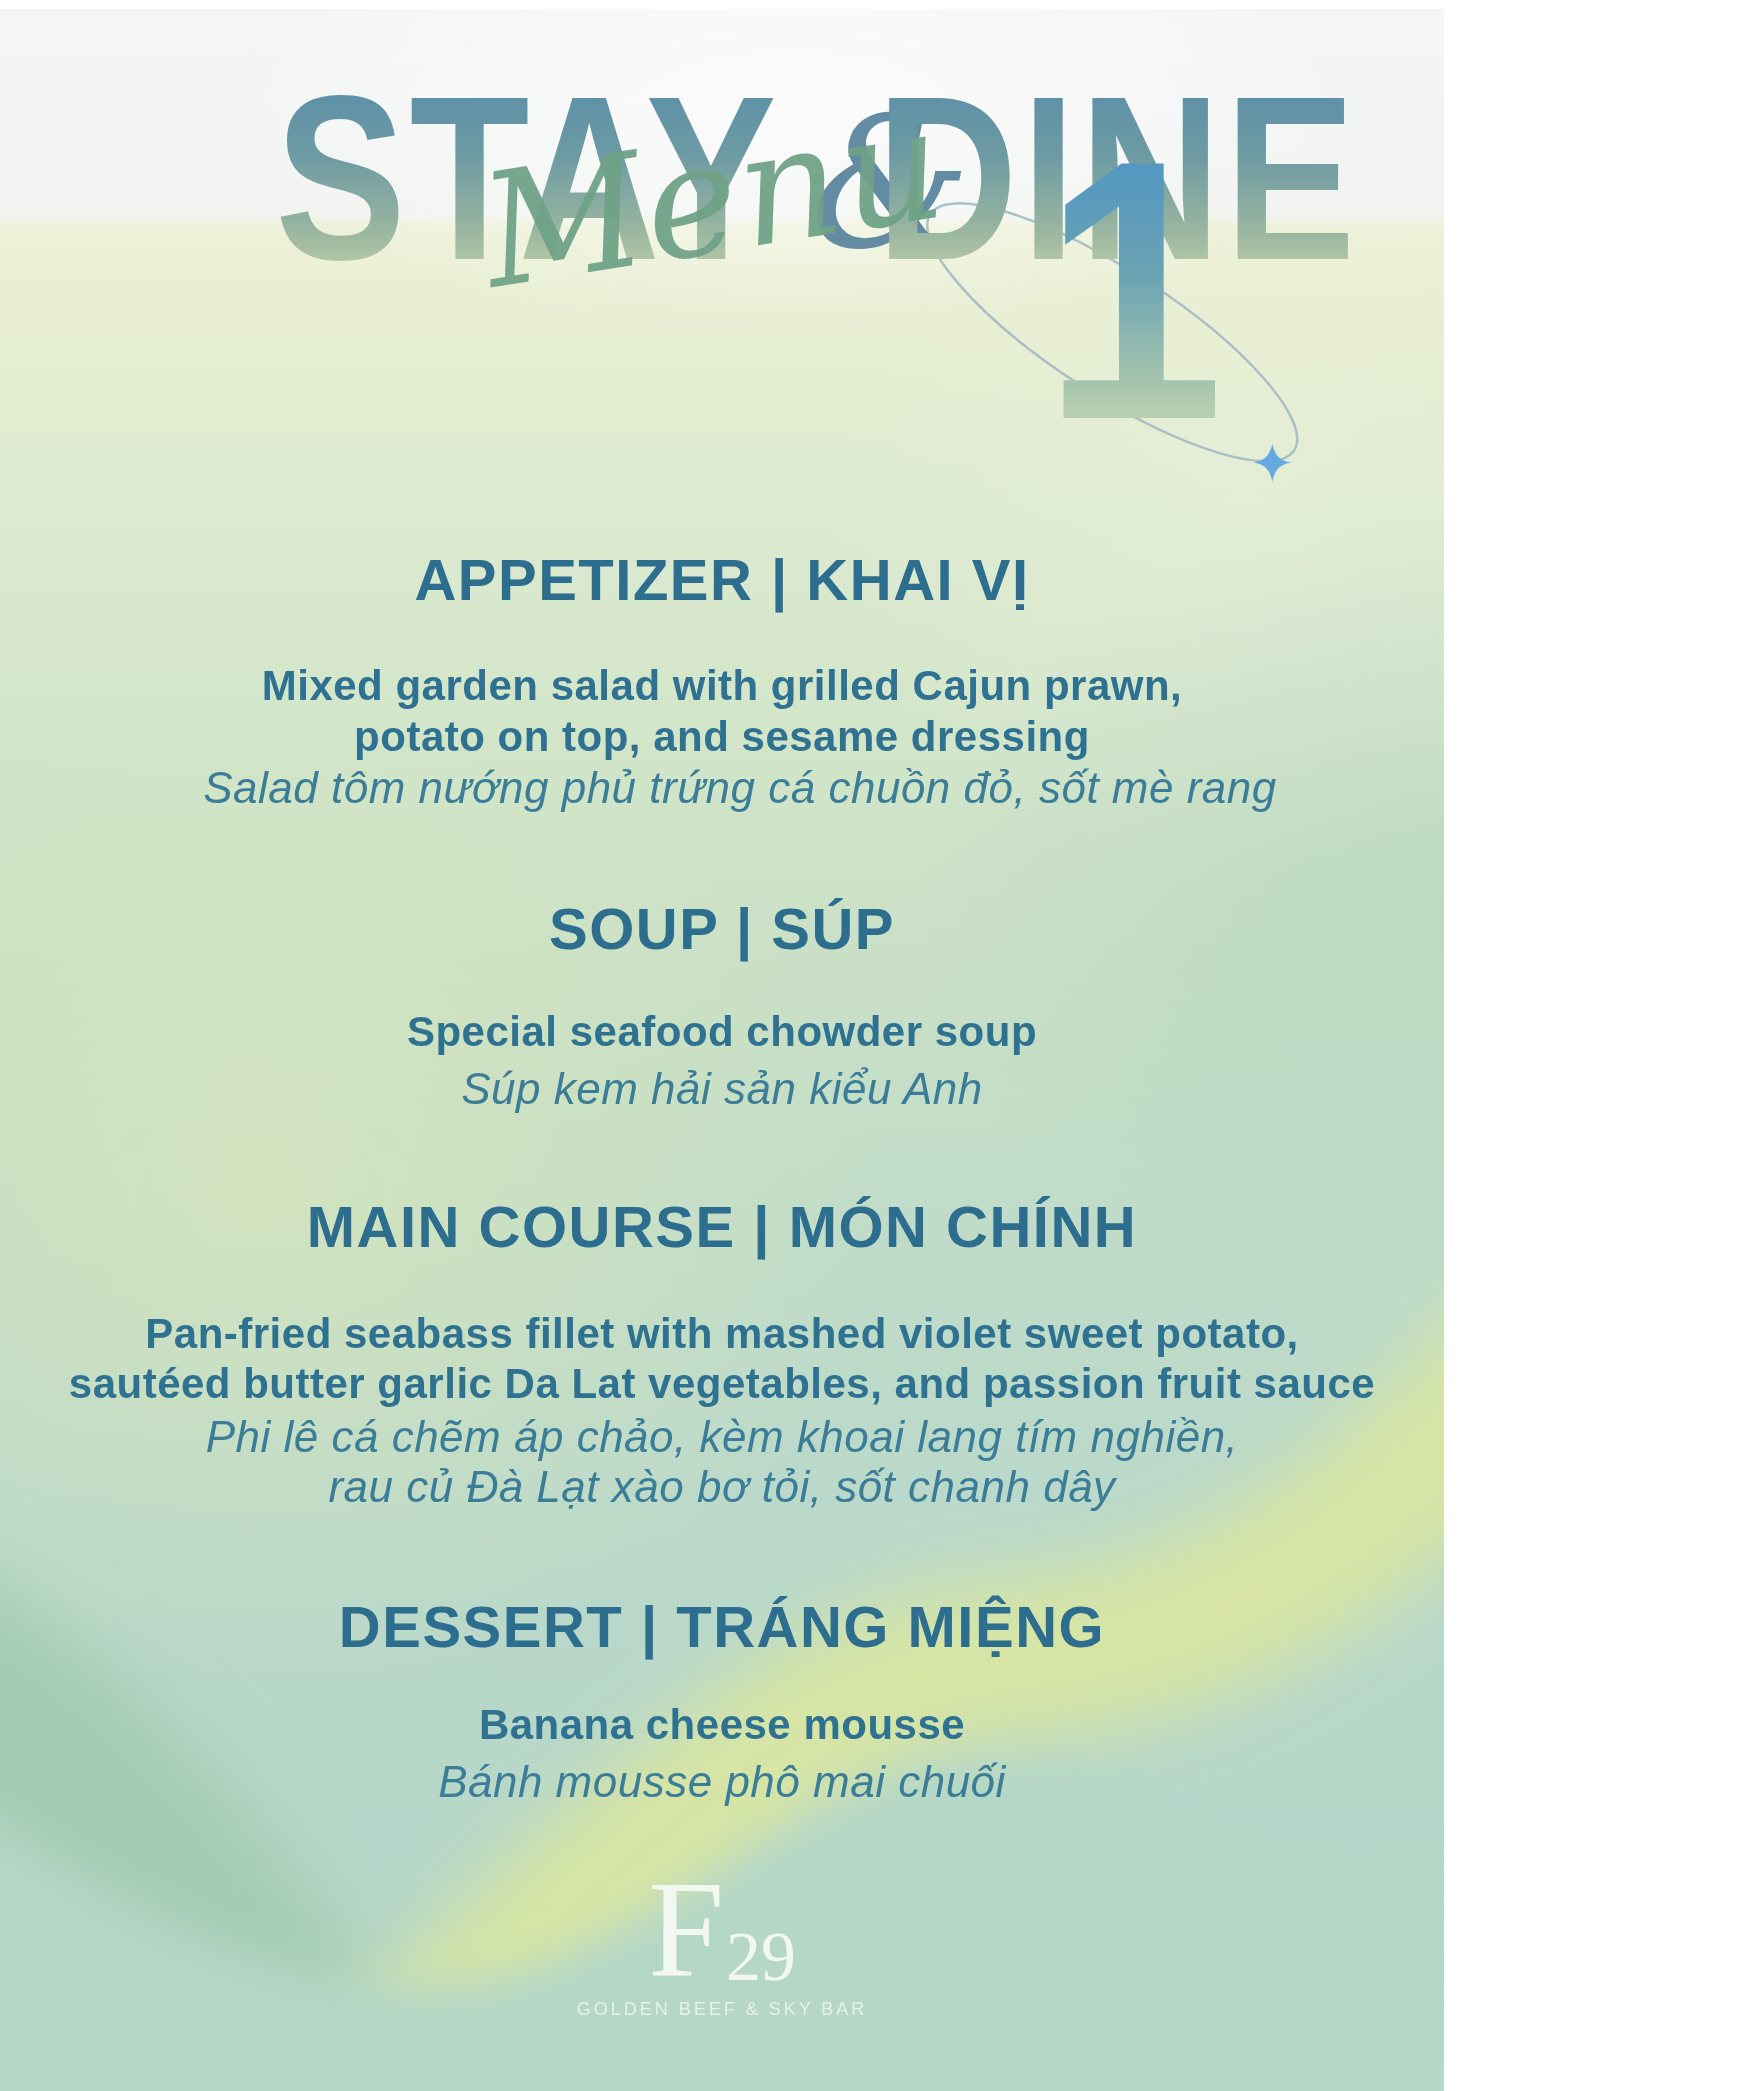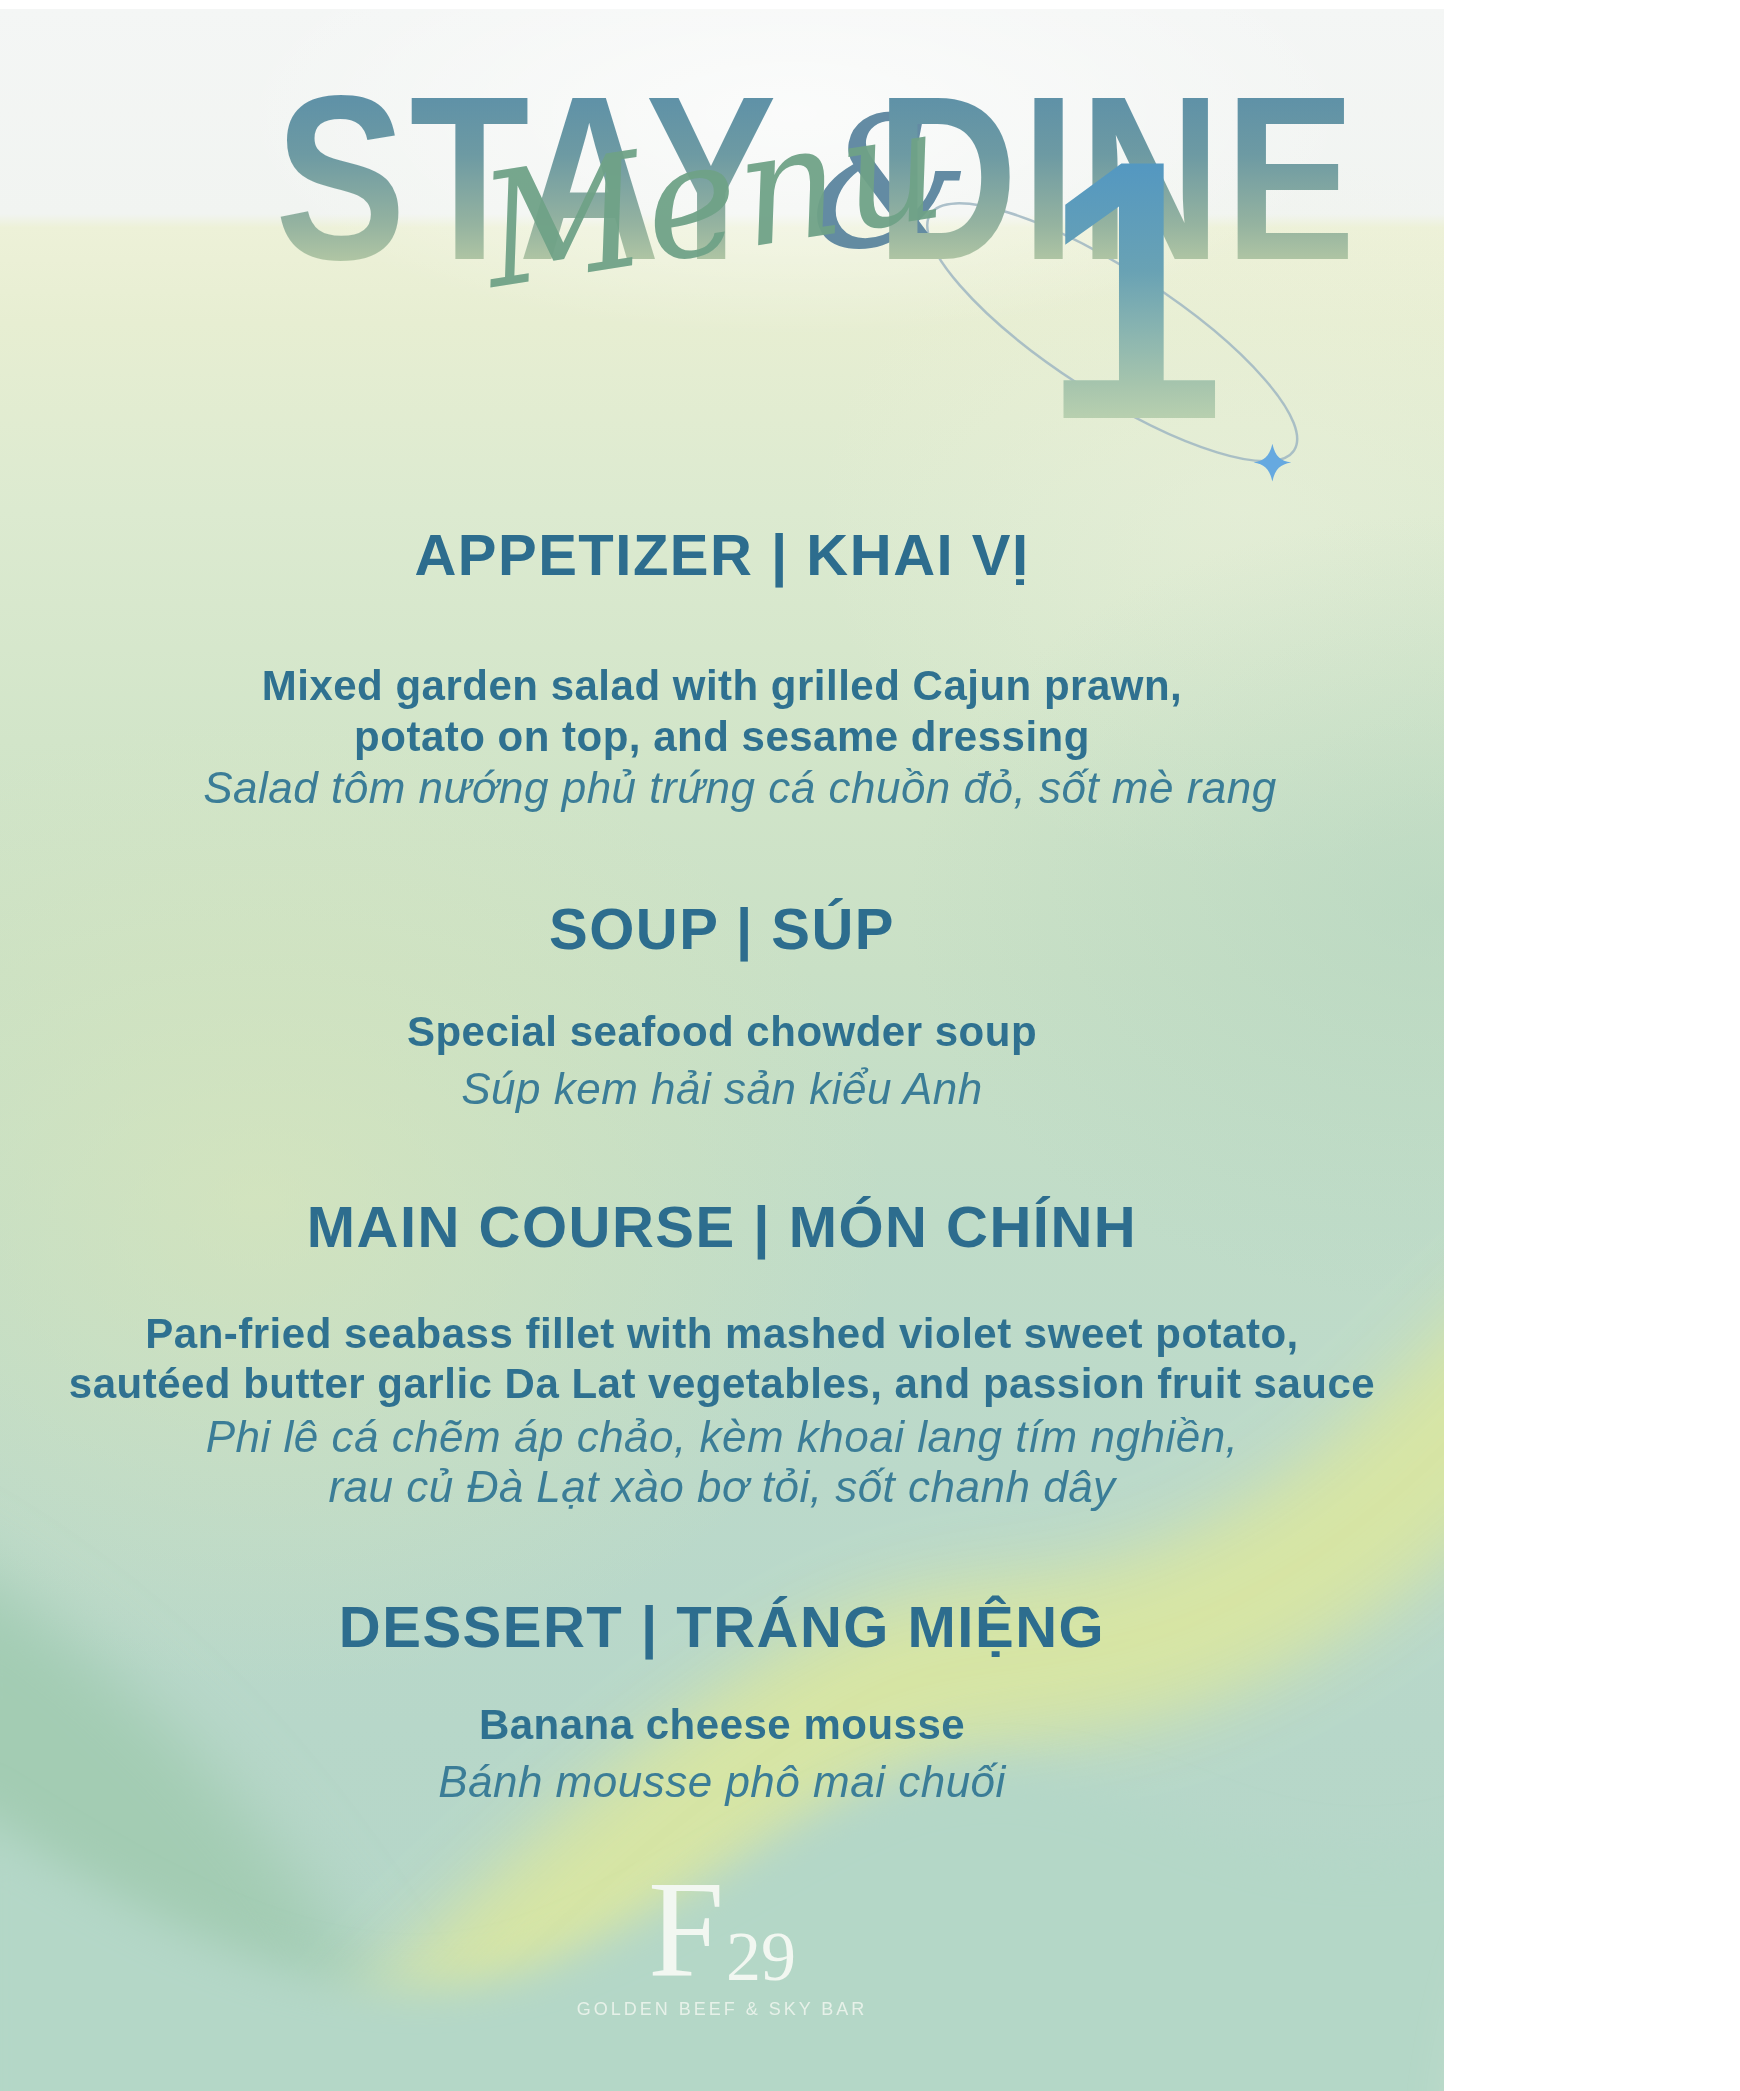--- a/index.html
+++ b/index.html
@@ -45,21 +45,21 @@
           font-style:italic;color:#6fa287;letter-spacing:2px;
           transform:rotate(-9deg);transform-origin:left top;opacity:.94;}
   .t-one{left:1043px;top:96px;font-size:370px;font-weight:bold;
          transform:scaleX(.88);transform-origin:left top;}
 
   
   .mh,.ml,.mv{position:absolute;left:0;right:0;text-align:center;z-index:3;white-space:nowrap;}
   .mh{font-size:58px;font-weight:bold;letter-spacing:1.5px;color:#2d6d8e;}
   .ml{font-size:42px;font-weight:bold;letter-spacing:0.5px;color:#2f7190;}
   .mv{font-size:44px;font-style:italic;color:#3b7d97;letter-spacing:0.5px;}
-  .h-app{top:512px;} .app-l1{top:653px;} .app-l2{top:704px;} .app-v1{top:754px;padding-left:36px;}
+  .h-app{top:537px;} .app-l1{top:653px;} .app-l2{top:704px;} .app-v1{top:754px;padding-left:36px;}
   .h-soup{top:886px;} .soup-l1{top:999px;} .soup-v1{top:1055px;}
   .h-main{top:1184px;} .main-l1{top:1301px;} .main-l2{top:1351px;}
   .main-v1{top:1403px;} .main-v2{top:1453px;}
   .h-des{top:1584px;} .des-l1{top:1692px;} .des-v1{top:1748px;}
 
   
   .logo{position:absolute;left:0;right:0;top:1853px;text-align:center;z-index:3;}
   .logo-inner{display:inline-flex;align-items:flex-start;}
   .logo-f{font-family:"Liberation Serif",serif;font-size:137px;line-height:1;color:#f2f7f1;}
   .logo-29{font-family:"Liberation Serif",serif;font-size:70px;line-height:1;color:#f2f7f1;

